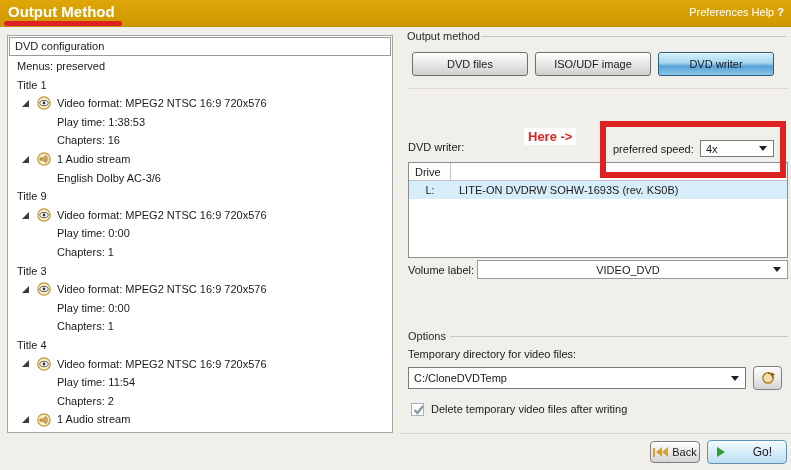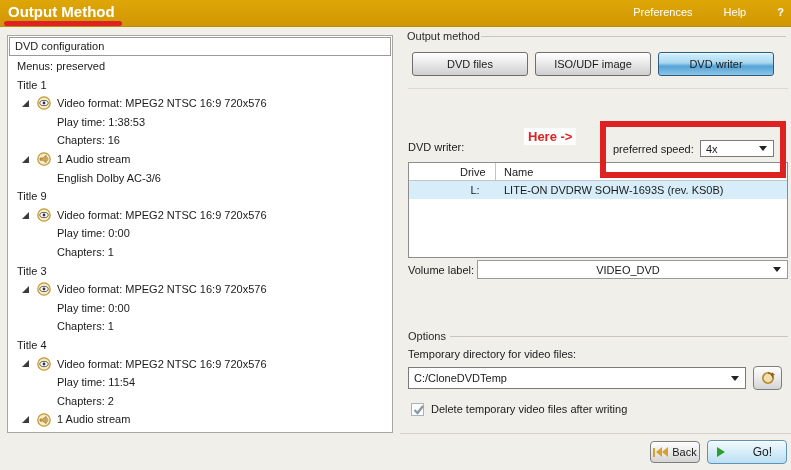--- a/index.html
+++ b/index.html
@@ -12,21 +12,21 @@
     --selbtn-top:#D4F0FB; --selbtn-bottom:#55A2D6;
   }
   
   .titlebar{position:absolute;left:0;top:0;width:791px;height:26px;
     background:linear-gradient(var(--titlebar-top),var(--titlebar-bottom));
     border-bottom:1px solid #C08D00;}
   .app-title{position:absolute;left:8px;top:3px;font-size:15px;font-weight:bold;color:#FFFFFF;}
   .title-underline{position:absolute;left:4px;top:21px;width:118px;height:5px;
     background:var(--annotation);border-radius:3px;z-index:40;}
   .menu{position:absolute;right:7px;top:6px;color:#FFFFFF;font-size:11px;}
-  .menu span{margin-left:28px;cursor:default;}
+  .menu span{margin-left:0;cursor:default;}
   .menu .qmark{font-weight:bold;}
   
   .left-panel{position:absolute;left:7px;top:35px;width:386px;height:398px;
     background:#FFFFFF;border:1px solid #A6A6A6;box-sizing:border-box;overflow:hidden;}
   .panel-header{margin:1px;height:17px;line-height:17px;border:1px solid #9A9A9A;
     padding-left:5px;background:#FFFFFF;}
   .tree{position:absolute;left:0;top:21px;right:0;bottom:0;overflow:hidden;}
   .tree-row{height:18.6px;line-height:18.6px;display:flex;align-items:center;white-space:nowrap;}
   .tree-row.lvl0{padding-left:9px;}
   .tree-row.lvl1{padding-left:14px;}
@@ -54,21 +54,21 @@
   .caret{width:0;height:0;border-left:4px solid transparent;border-right:4px solid transparent;
     border-top:5px solid #222;margin-right:6px;flex:none;}
   .annotation-here{position:absolute;left:524px;top:128px;color:var(--annotation);
     font-weight:bold;font-size:13px;background:#FDFDFD;padding:1px 4px;z-index:25;}
   .red-box{position:absolute;left:600px;top:121px;width:186px;height:57px;box-sizing:border-box;
     border:6px solid var(--annotation);z-index:30;pointer-events:none;}
   .drive-table{position:absolute;left:408px;top:162px;width:380px;height:96px;box-sizing:border-box;
     background:#FFFFFF;border:1px solid #8C8C8C;}
   .dt-header{height:17px;display:flex;border-bottom:1px solid #C4C4C4;align-items:center;}
   .dt-col-drive{width:42px;flex:none;padding-left:6px;box-sizing:border-box;height:100%;
-    display:flex;align-items:center;border-right:1px solid #C4C4C4;margin-left:45px;}
+    display:flex;align-items:center;border-right:1px solid #C4C4C4;}
   .dt-col-name{flex:1;padding-left:8px;}
   .dt-row{height:18px;display:flex;align-items:center;}
   .dt-row.selected{background:var(--row-selected);}
   .dt-row .dt-col-drive{border-right:none;justify-content:center;padding-left:0;}
   .checkbox{position:absolute;left:411px;top:403px;width:13px;height:13px;box-sizing:border-box;
     border:1px solid #A8B2BC;background:#FCFCFC;}
   .checkbox svg{display:none;position:absolute;left:0px;top:-1px;}
   .checkbox.checked svg{display:block;}
   .footer-divider{position:absolute;left:400px;top:433px;width:391px;height:1px;background:#D5D2CB;}
   .skip-bar{width:2px;height:9px;background:#D8A030;margin-right:1px;flex:none;}
@@ -225,21 +225,20 @@
   <div class="field-label" style="left:408px;top:141px;">DVD writer:</div>
   <div class="field-label" style="left:613px;top:143px;">preferred speed:</div>
   <div class="combo" style="left:700px;top:140px;width:74px;height:17px;">
     <span class="val">4x</span>
     <span class="caret"></span>
   </div>
 
   <div class="drive-table">
     <div class="dt-header">
       <span class="dt-col-drive">Drive</span>
-      <span class="dt-col-name">Name</span>
     </div>
     <div class="dt-row selected">
       <span class="dt-col-drive">L:</span>
       <span class="dt-col-name">LITE-ON DVDRW SOHW-1693S (rev. KS0B)</span>
     </div>
   </div>
 
   <div class="field-label" style="left:408px;top:264px;">Volume label:</div>
   <div class="combo" style="left:477px;top:260px;width:311px;height:19px;border-color:#9A9A9A;text-align:center;">
     <span class="val">VIDEO_DVD</span>

